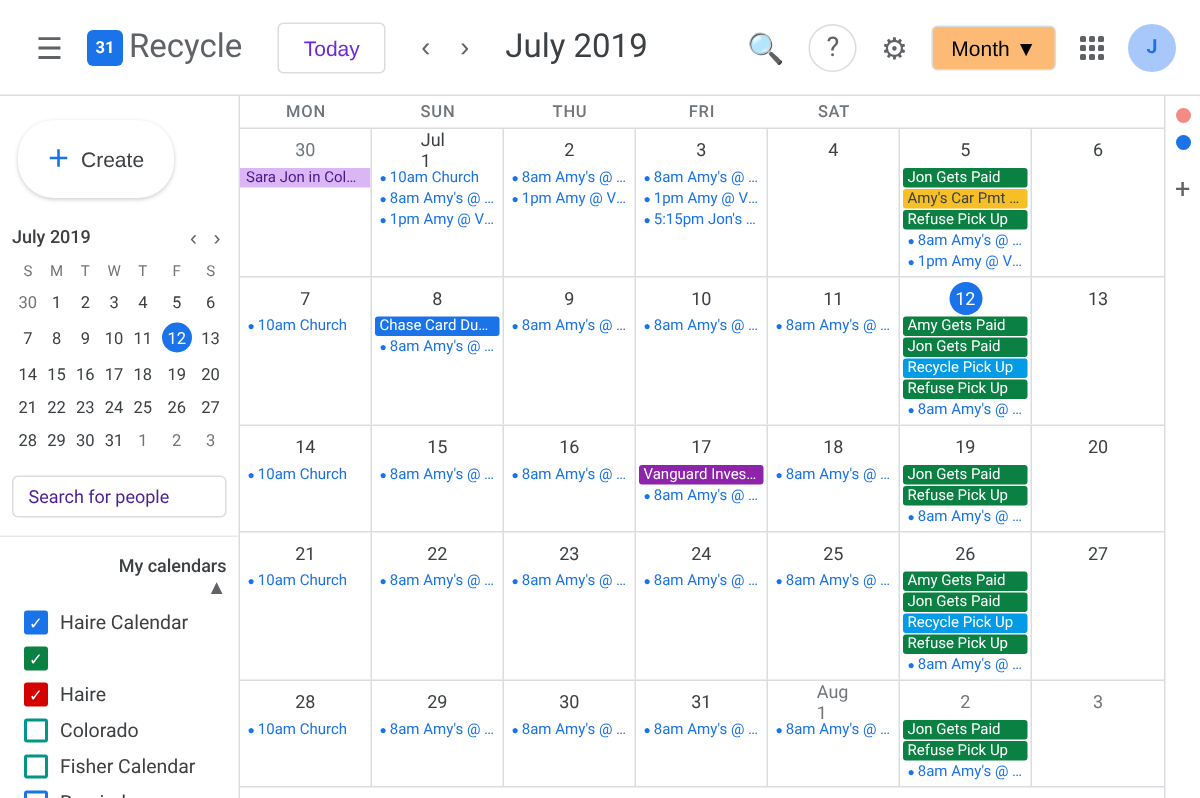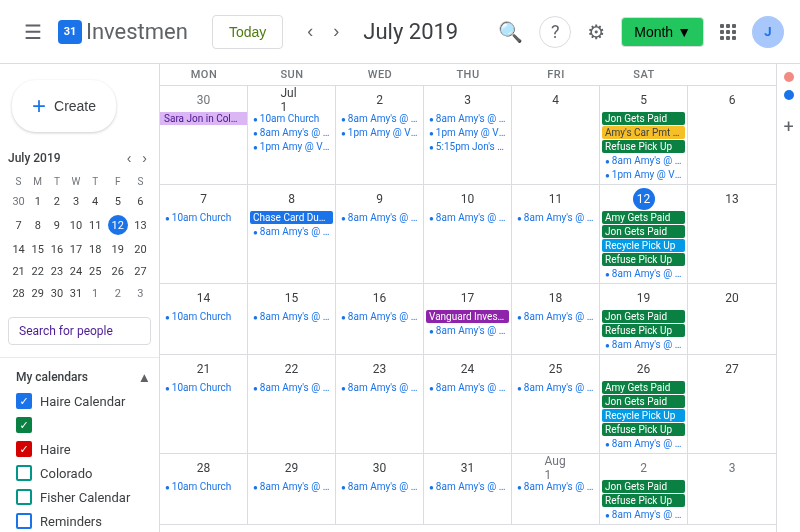--- a/index.html
+++ b/index.html
@@ -11,27 +11,27 @@
     .main { display: flex; flex: 1; overflow: hidden; }
     .sidebar { width: 160px; flex-shrink: 0; border-right: 1px solid #dadce0; overflow-y: auto; padding: 8px 0; }
     .calendar-area { flex: 1; overflow: hidden; display: flex; flex-direction: column; }
 
     
     .header-left { display: flex; align-items: center; gap: 8px; }
     .hamburger { cursor: pointer; padding: 8px; color: #5f6368; font-size: 20px; }
     .logo { display: flex; align-items: center; gap: 4px; }
     .logo-icon { background: #1a73e8; color: white; font-size: 11px; font-weight: bold; width: 24px; height: 24px; border-radius: 4px; display: flex; align-items: center; justify-content: center; }
     .logo-text { font-size: 22px; color: #5f6368; font-weight: 400; }
-    .today-btn { margin-left: 16px; border: 1px solid #dadce0; border-radius: 4px; padding: 8px 16px; font-size: 14px; cursor: pointer; background: white; color: #4d7c0f; }
+    .today-btn { margin-left: 16px; border: 1px solid #dadce0; border-radius: 4px; padding: 8px 16px; font-size: 14px; cursor: pointer; background: white; color: #6d28d9; }
     .nav-arrows { display: flex; align-items: center; gap: 4px; margin-left: 8px; }
     .nav-arrow { border: none; background: none; font-size: 18px; cursor: pointer; color: #5f6368; padding: 4px 8px; border-radius: 50%; }
     .month-title { font-size: 22px; font-weight: 400; color: #3c4043; margin-left: 8px; }
     .header-right { margin-left: auto; display: flex; align-items: center; gap: 8px; }
     .header-icon { font-size: 20px; color: #5f6368; cursor: pointer; padding: 8px; border-radius: 50%; }
-    .month-selector { border: 1px solid #dadce0; border-radius: 4px; padding: 6px 12px; font-size: 14px; cursor: pointer; background: #22c55e; display: flex; align-items: center; gap: 4px; }
+    .month-selector { border: 1px solid #dadce0; border-radius: 4px; padding: 6px 12px; font-size: 14px; cursor: pointer; background: #fdba74; display: flex; align-items: center; gap: 4px; }
     .grid-icon { display: grid; grid-template-columns: 1fr 1fr 1fr; gap: 2px; width: 16px; height: 16px; }
     .grid-dot { background: #5f6368; border-radius: 1px; }
     .avatar { width: 32px; height: 32px; border-radius: 50%; background: #a8c7fa; display: flex; align-items: center; justify-content: center; font-size: 14px; cursor: pointer; overflow: hidden; }
 
     
     .create-btn { display: flex; align-items: center; gap: 8px; margin: 8px 12px 16px; padding: 12px 20px; border-radius: 24px; box-shadow: 0 1px 3px rgba(0,0,0,0.2); cursor: pointer; font-size: 14px; color: #3c4043; background: white; border: none; }
     .create-plus { font-size: 24px; color: #1a73e8; }
 
     .mini-cal { padding: 0 8px; }
     .mini-cal-header { display: flex; align-items: center; justify-content: space-between; margin-bottom: 4px; }
@@ -43,21 +43,21 @@
     .mini-today { background: #1a73e8 !important; color: white; border-radius: 50%; width: 20px; height: 20px; display: flex; align-items: center; justify-content: center; }
     .mini-other-month { color: #70757a; }
 
     .search-people { margin: 12px 8px; border: 1px solid #dadce0; border-radius: 4px; padding: 6px 10px; font-size: 12px; color: #4c1d95; cursor: text; width: calc(100% - 16px); }
 
     .cal-section-title { font-size: 12px; font-weight: 500; color: #3c4043; padding: 4px 16px; display: flex; align-items: center; justify-content: space-between; }
     .cal-item { display: flex; align-items: center; gap: 8px; padding: 4px 16px; cursor: pointer; font-size: 13px; }
     .cal-checkbox { width: 16px; height: 16px; border: 2px solid #dadce0; border-radius: 2px; flex-shrink: 0; display: flex; align-items: center; justify-content: center; }
     .cal-checkbox.checked { border-color: transparent; }
 
-    .section-header { display: flex; align-items: flex-start; justify-content: space-between; padding: 4px 8px 4px 16px; }
+    .section-header { display: flex; align-items: flex-end; justify-content: space-between; padding: 4px 8px 4px 16px; flex-direction: column; }
     .section-collapse { border: none; background: none; cursor: pointer; color: #5f6368; }
     .divider { height: 1px; background: #e8eaed; margin: 8px 0; }
 
     
     .cal-header-row { display: grid; grid-template-columns: repeat(7, 1fr); border-bottom: 1px solid #dadce0; flex-shrink: 0; }
     .cal-dow { text-align: center; font-size: 11px; color: #70757a; padding: 4px 0; font-weight: 500; text-transform: uppercase; letter-spacing: 0.5px; }
     .cal-body { flex: 1; display: grid; grid-template-rows: repeat(6, 1fr); overflow: hidden; }
     .cal-week { display: grid; grid-template-columns: repeat(7, 1fr); border-bottom: 1px solid #dadce0; }
     .cal-cell { border-right: 1px solid #dadce0; padding: 2px; min-height: 0; overflow: hidden; position: relative; }
     .cal-cell:last-child { border-right: none; }
@@ -83,21 +83,21 @@
 
 <div class="app">
 
   <div class="header">
     <div class="header-left">
       <span class="hamburger">☰</span>
       <div class="logo">
         <div class="logo-icon">
           <span>31</span>
         </div>
-        <span class="logo-text">Investmen</span>
+        <span class="logo-text">Recycle</span>
       </div>
       <button class="today-btn">Today</button>
       <div class="nav-arrows">
         <button class="nav-arrow">‹</button>
         <button class="nav-arrow">›</button>
       </div>
       <span class="month-title">July 2019</span>
     </div>
     <div class="header-right">
       <span class="header-icon">🔍</span>
@@ -243,21 +243,20 @@
             <span>Reminders</span>
           </div>
         </div>
 
     </div>
 
     <div class="calendar-area">
       <div class="cal-header-row" id="cal-dow-row">
           <div class="cal-dow">MON</div>
           <div class="cal-dow">SUN</div>
-          <div class="cal-dow">WED</div>
           <div class="cal-dow">THU</div>
           <div class="cal-dow">FRI</div>
           <div class="cal-dow">SAT</div>
         </div>
       <div class="cal-body" id="cal-body">
           <div class="cal-week">
             <div class="cal-cell">
               <div class="cal-date other-month">30</div>
               <div class="event all-day-purple">Sara Jon in Colorado</div>
             </div>

